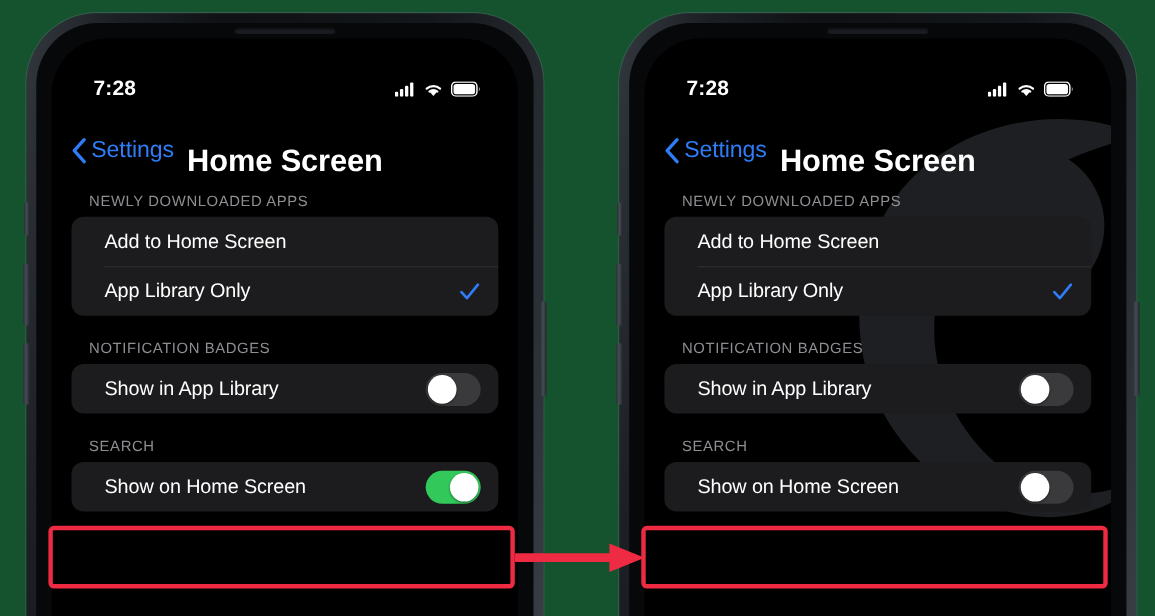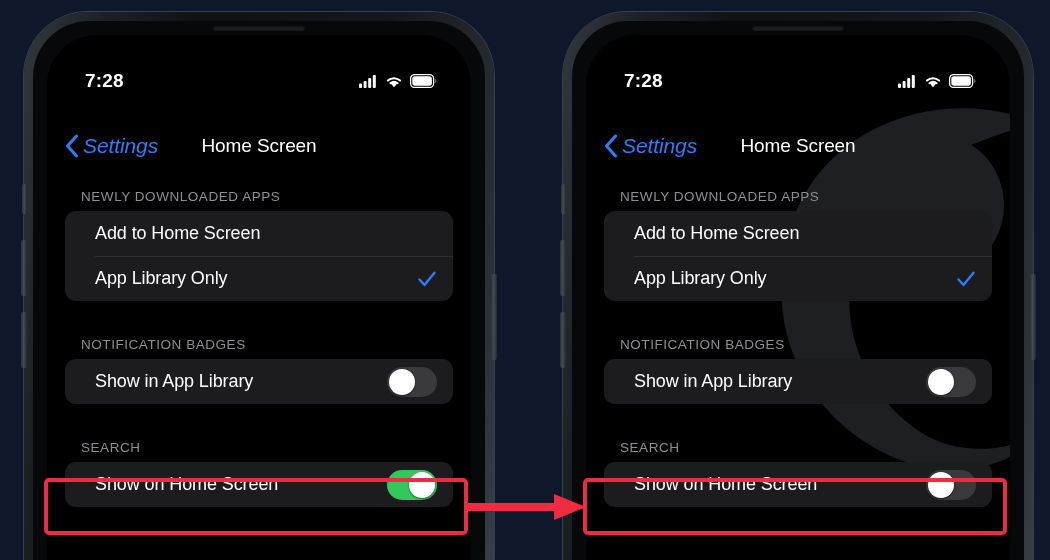--- a/index.html
+++ b/index.html
@@ -11,21 +11,21 @@
     width: 1050px;
     height: 560px;
     overflow: hidden;
     font-family: "Liberation Sans", sans-serif;
     position: relative;
   }
 
   .stage {
     position: absolute;
     inset: 0;
-    background: #0f172a;
+    background: #14532d;
   }
 
   
   .phone {
     position: absolute;
     top: 12px;
     width: 470px;
     height: 700px;
     border-radius: 64px;
     background: linear-gradient(100deg, #33383e 0%, #1c2025 14%, #0f1114 30%, #14171b 62%, #2d3238 88%, #41464d 100%);
@@ -137,58 +137,56 @@
     position: absolute;
     top: 90px;
     left: 0; right: 0;
     height: 42px;
   }
   .nav-back {
     position: absolute;
     left: 18px;
     top: 0;
     display: flex;
-    align-items: center;
+    align-items: flex-start;
     gap: 4px;
     height: 42px;
-    font-style: italic;
   }
   .nav-back-label {
     color: #2f7cf6;
     font-size: 21px;
     letter-spacing: -0.1px;
   }
   .nav-title {
     position: absolute;
     left: 0; right: 0;
     top: 0;
     height: 42px;
     line-height: 42px;
     text-align: center;
     color: #ffffff;
-    font-size: 19px;
-    font-weight: normal;
+    font-size: 28px;
+    font-weight: bold;
     letter-spacing: -0.1px;
   }
 
   .content {
     position: absolute;
     top: 140px;
     left: 0; right: 0; bottom: 0;
     padding: 0 18px;
     box-sizing: border-box;
   }
 
   .section-header {
     color: #8e8e93;
     font-size: 13.5px;
     letter-spacing: 0.55px;
     padding: 0 16px 7px 16px;
     text-transform: none;
-    margin-top: 14px;
   }
   .section-header.sp-top { padding-top: 22px; }
 
   .group {
     background: #1c1c1e;
     border-radius: 11px;
     overflow: hidden;
   }
 
   .row {

